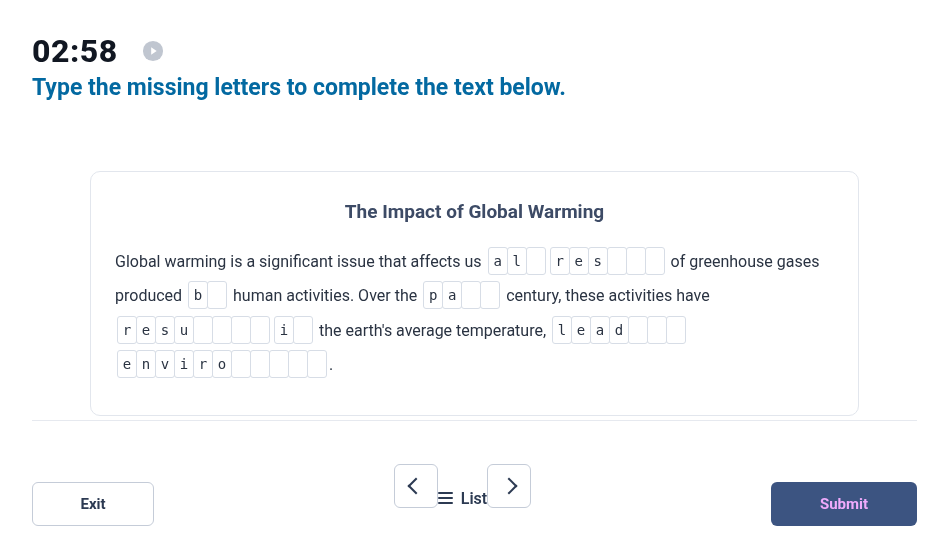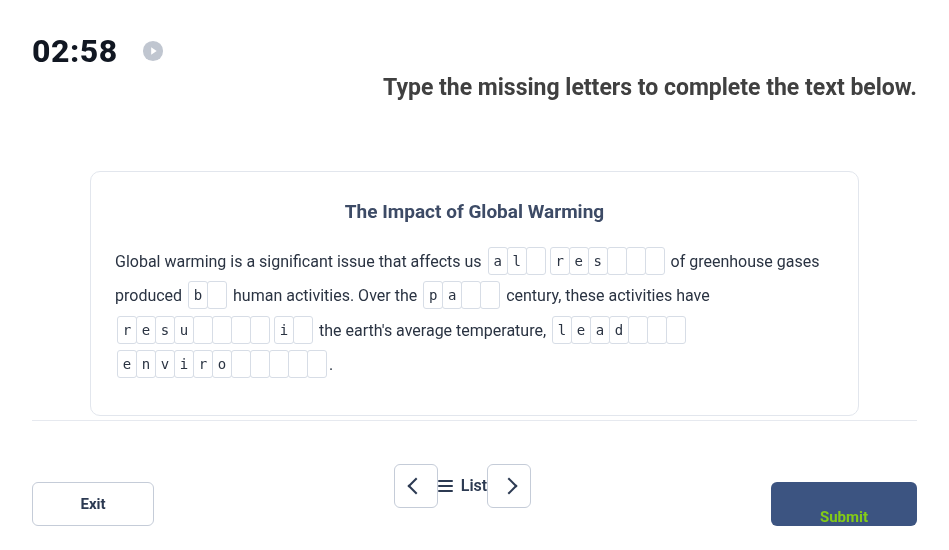--- a/index.html
+++ b/index.html
@@ -20,24 +20,24 @@
     box-sizing:border-box;
     padding:32px 32px 0 32px;
     position:relative;
   }
   
   .timer-row{display:flex;align-items:center;gap:24px;}
   .timer{font-size:32px;font-weight:800;letter-spacing:0.5px;color:#111722;}
   .play-icon svg{display:block;}
   
   .instruction{
-    text-align:right;
+    text-align:left;
     font-size:23px;
     font-weight:700;
-    color:#404040;
+    color:#0369a1;
     margin-top:4px;
   }
   
   .card{
     margin:70px 58px 12px 58px;
     border:1px solid var(--card-border);
     border-radius:10px;
     padding:28px 24px 32px 24px;
   }
   .card-title{
@@ -96,25 +96,24 @@
   }
   .btn-exit{
     width:122px;
     border:1px solid #c5ccd8;
     color:#2c3a52;
     background:#fff;
   }
   .btn-submit{
     width:146px;
     background:var(--accent-strong);
-    color:#84cc16;
+    color:#f0abfc;
     border:none;
-    align-items:flex-end;
-  }
-  .nav-center{display:flex;align-items:center;}
+  }
+  .nav-center{display:flex;align-items:flex-end;}
   .sqbtn{
     width:42px;height:42px;
     border:1px solid #c5ccd8;
     border-radius:6px;
     display:inline-flex;align-items:center;justify-content:center;
     background:#fff;
     cursor:pointer;
   }
   .list-btn{
     display:inline-flex;align-items:center;gap:8px;

